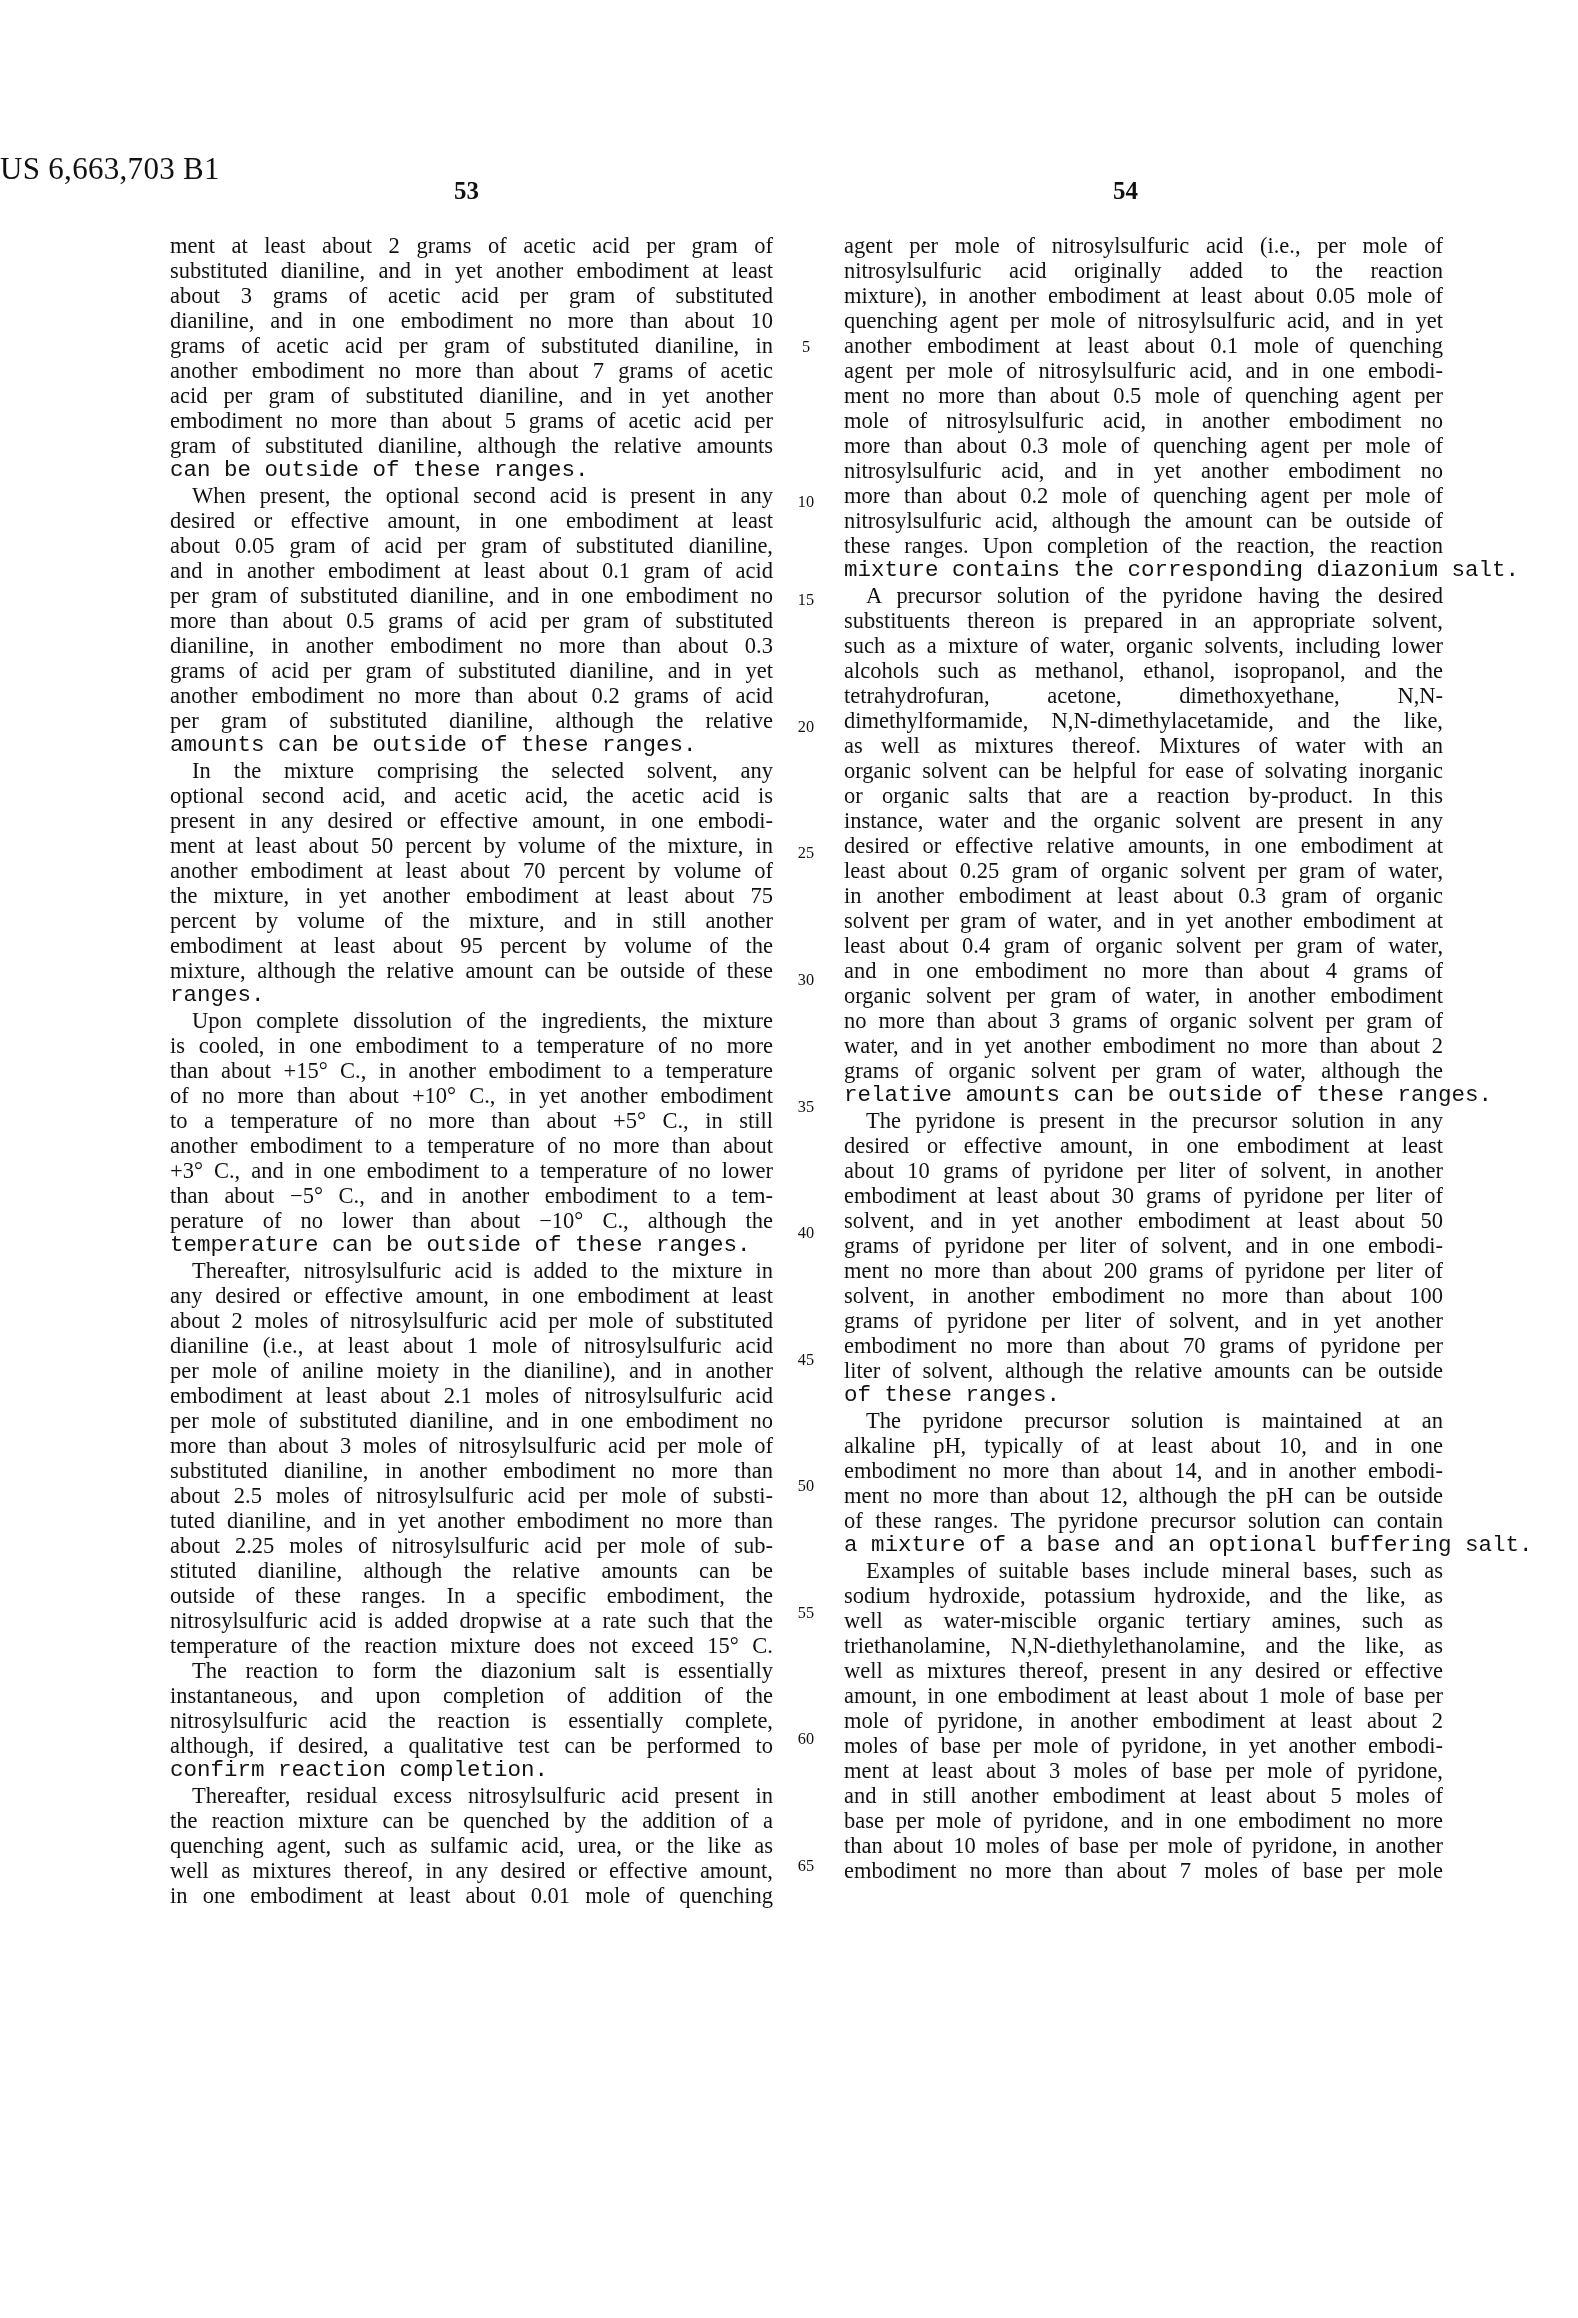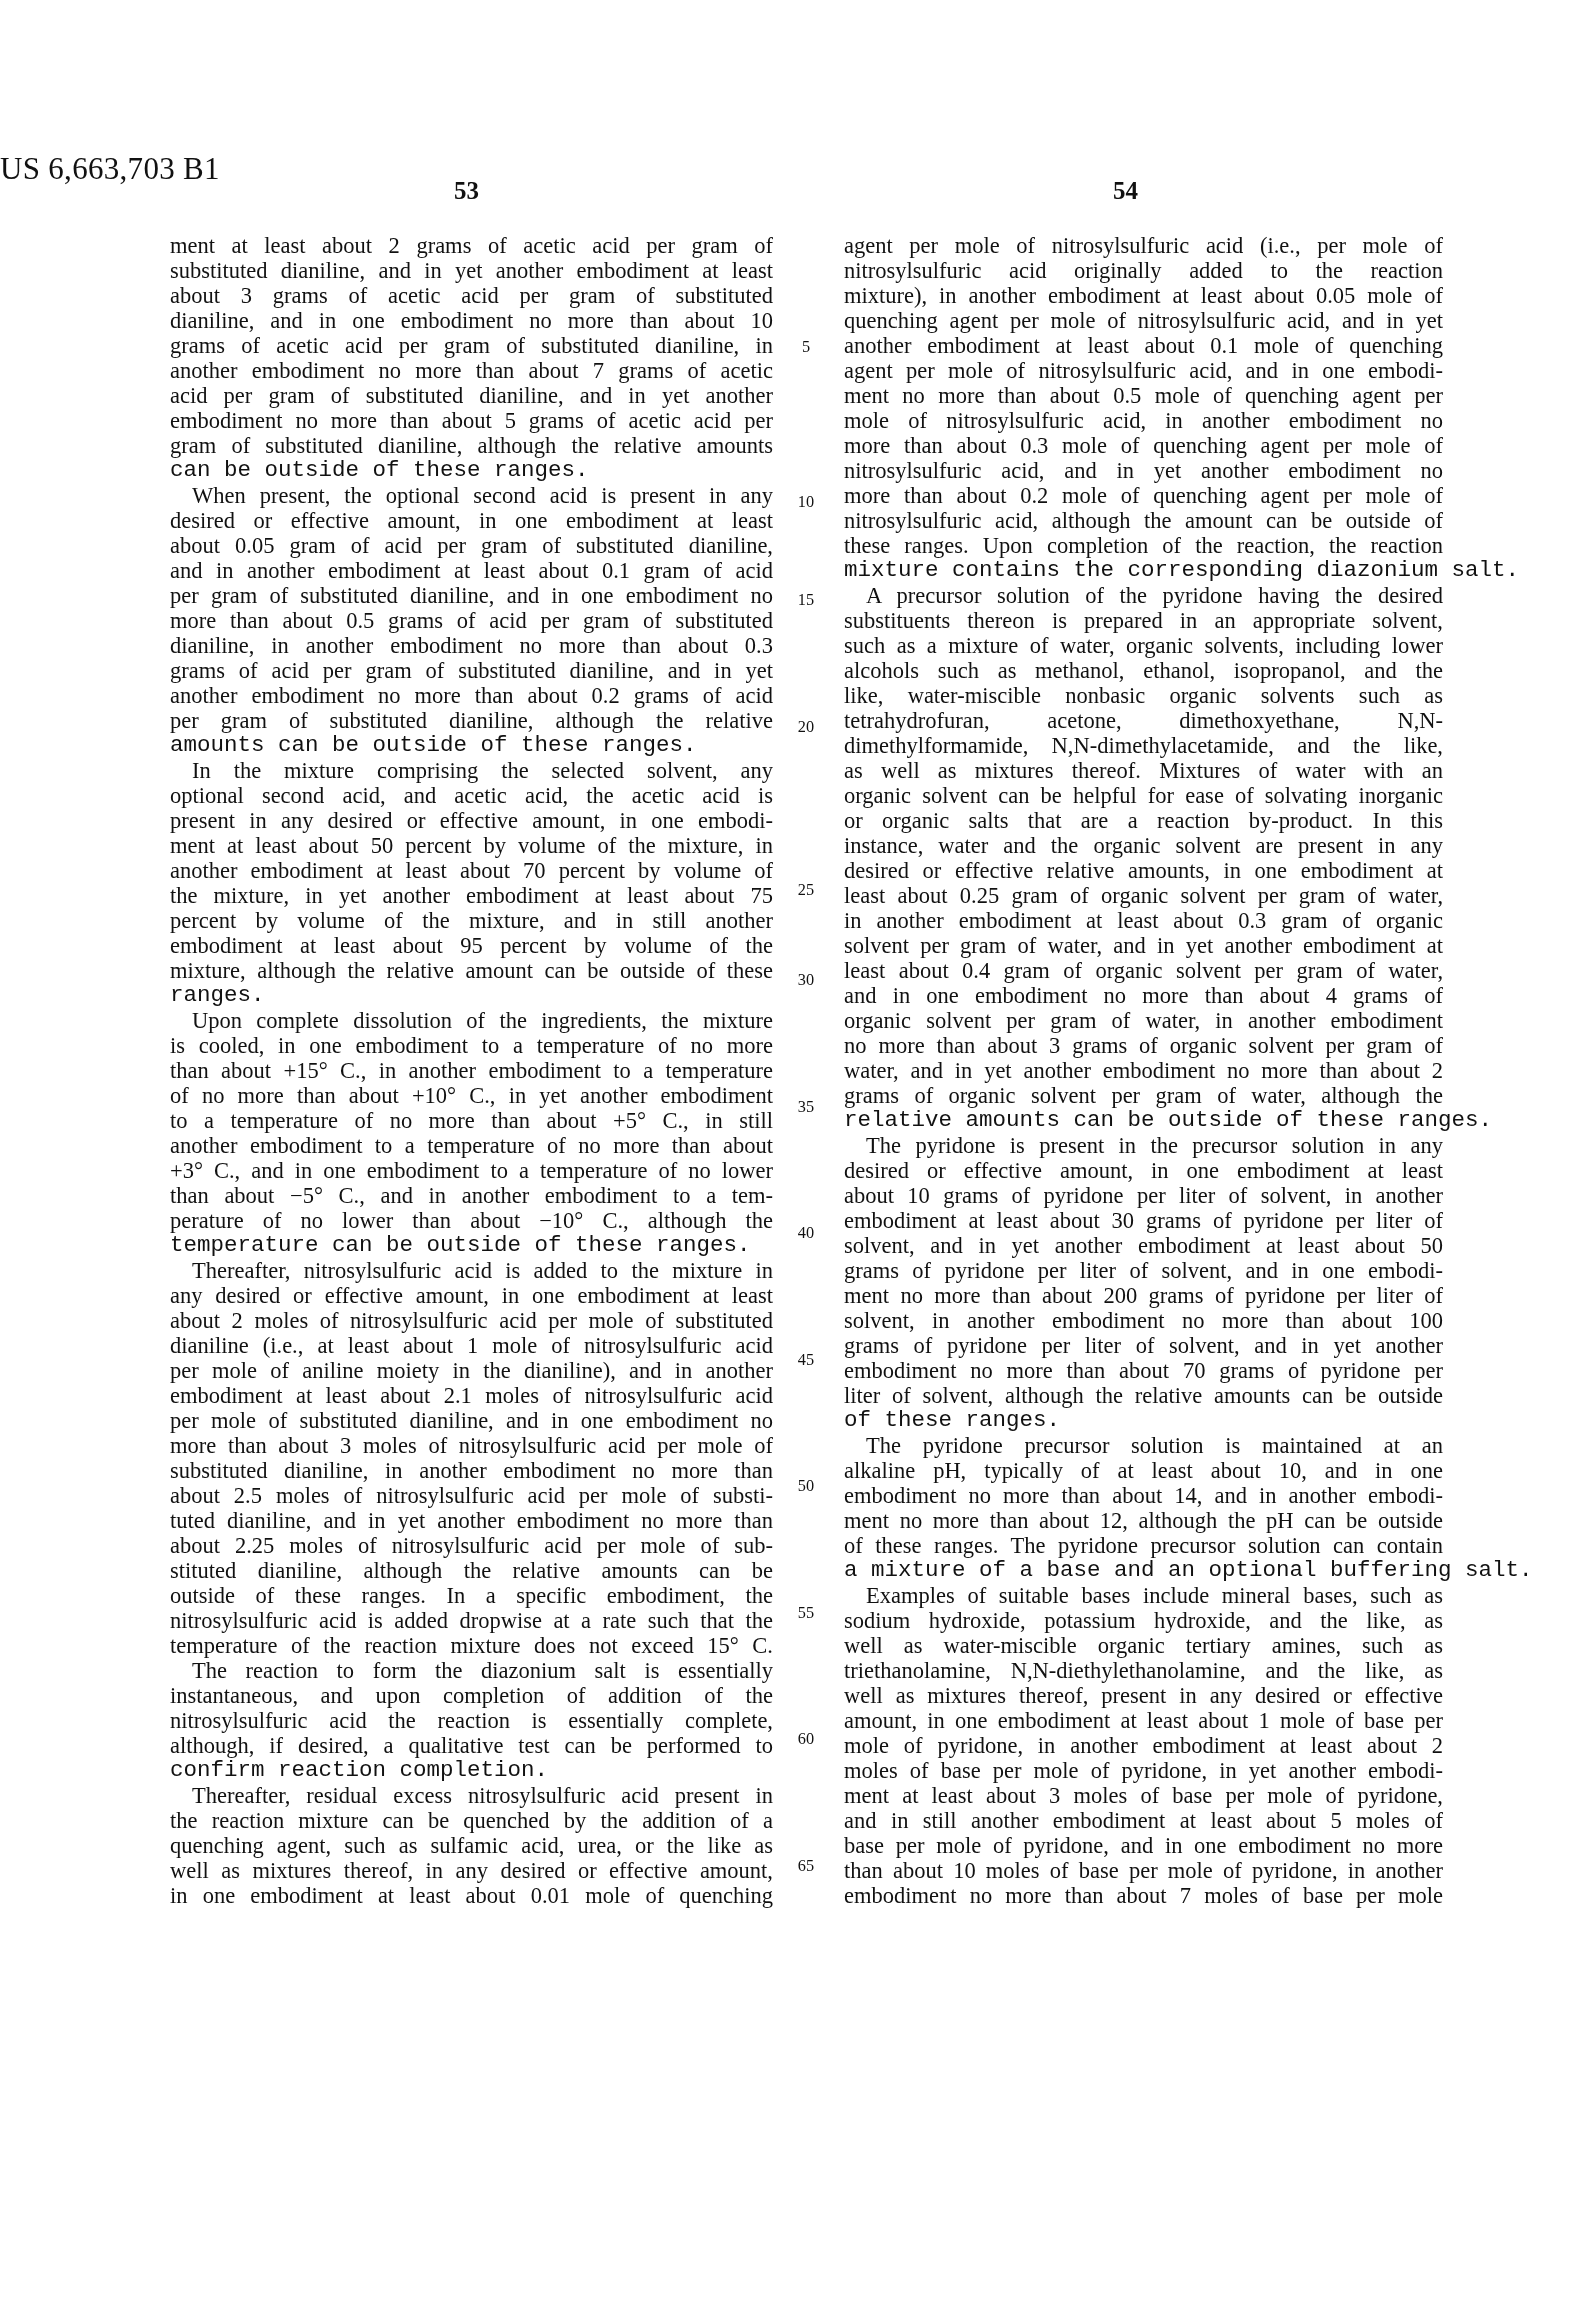--- a/index.html
+++ b/index.html
@@ -94,21 +94,21 @@
     <span class="line">the reaction mixture can be quenched by the addition of a</span>
     <span class="line">quenching agent, such as sulfamic acid, urea, or the like as</span>
     <span class="line">well as mixtures thereof, in any desired or effective amount,</span>
     <span class="line">in one embodiment at least about 0.01 mole of quenching</span>
   </div>
 <div class="lnums" id="lnums">
     <div class="lnum" style="top: 101px;">5</div>
     <div class="lnum" style="top: 228px; margin-top: 28px;">10</div>
     <div class="lnum" style="top: 354px;">15</div>
     <div class="lnum" style="top: 481px;">20</div>
-    <div class="lnum" style="top: 607px; margin-top: 37px;">25</div>
+    <div class="lnum" style="top: 607px;">25</div>
     <div class="lnum" style="top: 734px;">30</div>
     <div class="lnum" style="top: 861px;">35</div>
     <div class="lnum" style="top: 987px;">40</div>
     <div class="lnum" style="top: 1114px;">45</div>
     <div class="lnum" style="top: 1240px;">50</div>
     <div class="lnum" style="top: 1367px;">55</div>
     <div class="lnum" style="top: 1493px;">60</div>
     <div class="lnum" style="top: 1620px;">65</div>
   </div>
 <div class="col right" id="col-right">
@@ -123,21 +123,20 @@
     <span class="line">more than about 0.3 mole of quenching agent per mole of</span>
     <span class="line">nitrosylsulfuric acid, and in yet another embodiment no</span>
     <span class="line">more than about 0.2 mole of quenching agent per mole of</span>
     <span class="line">nitrosylsulfuric acid, although the amount can be outside of</span>
     <span class="line">these ranges. Upon completion of the reaction, the reaction</span>
     <span class="line last">mixture contains the corresponding diazonium salt.</span>
     <span class="line indent">A precursor solution of the pyridone having the desired</span>
     <span class="line">substituents thereon is prepared in an appropriate solvent,</span>
     <span class="line">such as a mixture of water, organic solvents, including lower</span>
     <span class="line">alcohols such as methanol, ethanol, isopropanol, and the</span>
-    <span class="line">like, water-miscible nonbasic organic solvents such as</span>
     <span class="line">tetrahydrofuran, acetone, dimethoxyethane, N,N-</span>
     <span class="line">dimethylformamide, N,N-dimethylacetamide, and the like,</span>
     <span class="line">as well as mixtures thereof. Mixtures of water with an</span>
     <span class="line">organic solvent can be helpful for ease of solvating inorganic</span>
     <span class="line">or organic salts that are a reaction by-product. In this</span>
     <span class="line">instance, water and the organic solvent are present in any</span>
     <span class="line">desired or effective relative amounts, in one embodiment at</span>
     <span class="line">least about 0.25 gram of organic solvent per gram of water,</span>
     <span class="line">in another embodiment at least about 0.3 gram of organic</span>
     <span class="line">solvent per gram of water, and in yet another embodiment at</span>

